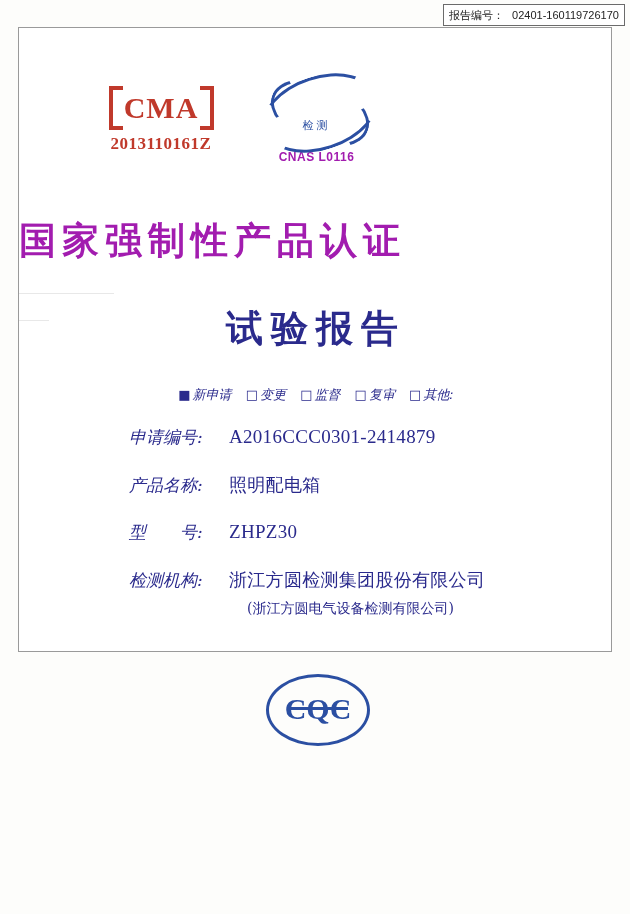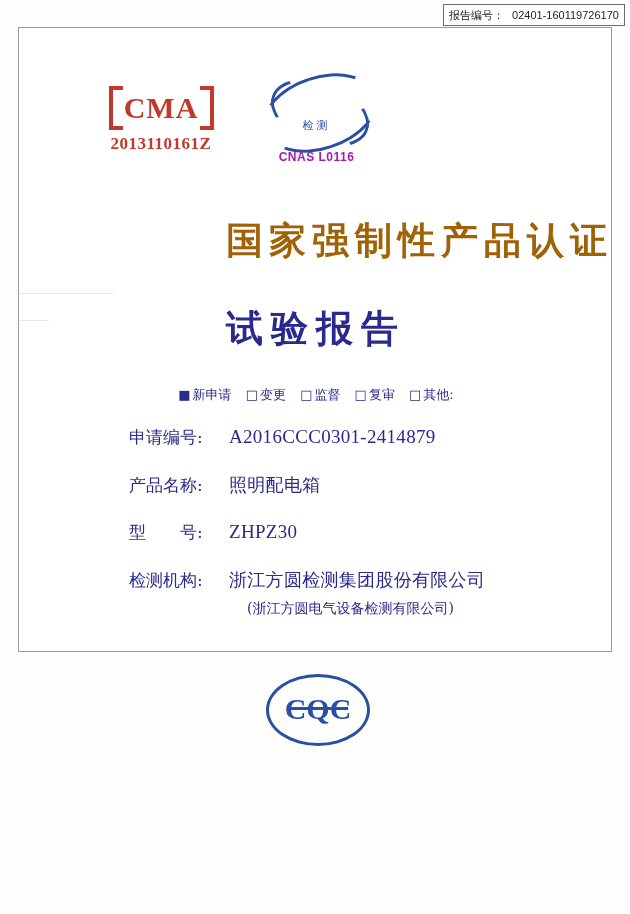--- a/index.html
+++ b/index.html
@@ -174,26 +174,26 @@
     font-weight: bold;
     color: #a21caf;
     letter-spacing: 0.5px;
   }
 
   
   .title-main {
     position: absolute;
     left: 0; top: 188px;
     width: 594px;
-    text-align: right;
+    text-align: left;
     font-family: "DejaVu Serif", serif;
     font-size: 37px;
     font-weight: bold;
     letter-spacing: 6px;
-    color: #a16207;
+    color: #a21caf;
   }
   .title-sub {
     position: absolute;
     left: 0; top: 276px;
     width: 594px;
     text-align: center;
     font-family: "DejaVu Serif", serif;
     font-size: 37px;
     font-weight: bold;
     letter-spacing: 8px;
@@ -202,20 +202,21 @@
 
   
   .checkrow {
     position: absolute;
     left: 0; top: 358px;
     width: 594px;
     text-align: center;
     font-family: "DejaVu Sans", sans-serif;
     font-size: 13px;
     color: #2a2a8c;
+    font-style: italic;
   }
   .checkrow .opt { display: inline-block; margin: 0 5px; white-space: nowrap; }
   .box-filled::before { content: "\25A0"; margin-right: 2px; }
   .box-empty::before { content: "\25A1"; margin-right: 2px; }
 
   
   .fields {
     position: absolute;
     left: 110px;
     top: 398px;
@@ -223,20 +224,21 @@
   }
   .field-row {
     display: flex;
     align-items: baseline;
     margin-bottom: 24px;
     font-size: 18px;
     color: #2a2a8c;
   }
   .field-label {
     font-family: "DejaVu Serif", serif;
+    font-style: italic;
     font-size: 17px;
     width: 100px;
     flex: 0 0 100px;
     white-space: pre;
   }
   .field-value {
     font-family: "Liberation Serif", serif;
     font-size: 19px;
     letter-spacing: 0.3px;
   }

